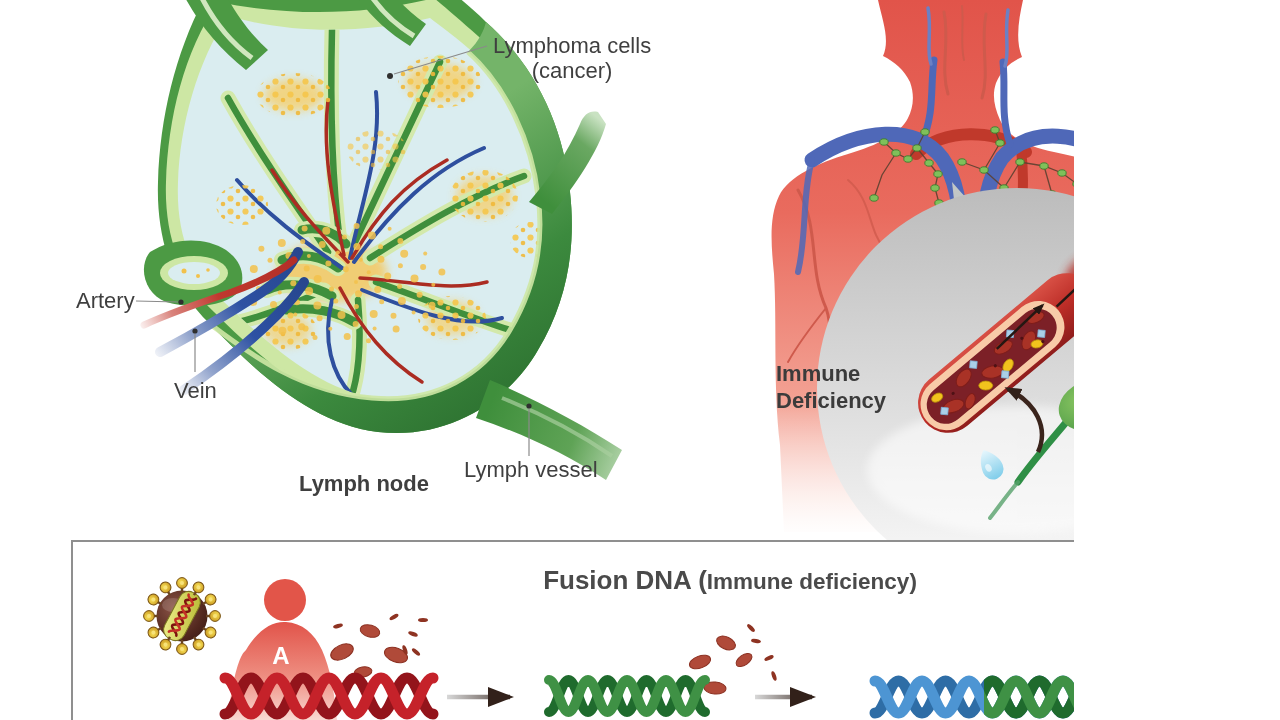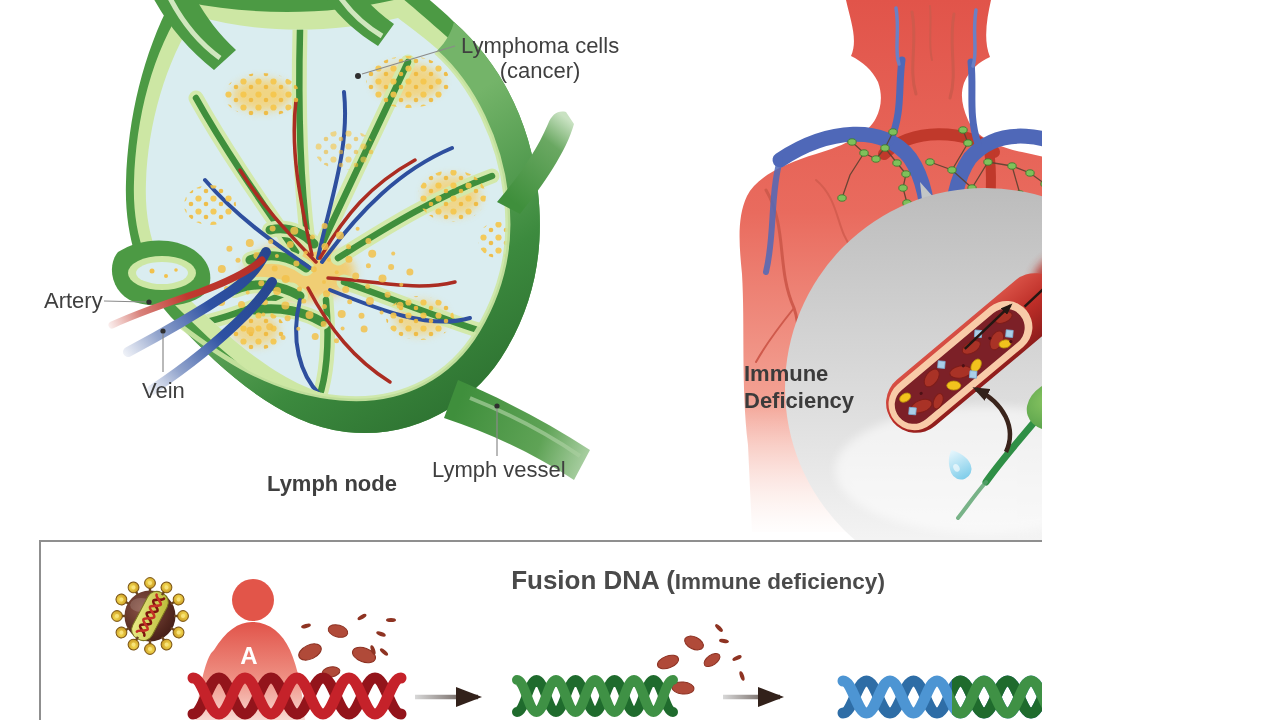--- a/index.html
+++ b/index.html
@@ -1,17 +1,17 @@
 <!DOCTYPE html>
 <html><head>
 <meta charset="utf-8">
 <style>
   html,body{margin:0;padding:0;background:#ffffff;}
   .stage{position:relative;width:1042px;height:720px;background:#ec4899;overflow:hidden;
-         font-family:"Liberation Sans",sans-serif;}
+         font-family:"Liberation Sans",sans-serif;margin-left:32px;}
   svg{display:block;}
   text{font-family:"Liberation Sans",sans-serif;}
   .lbl{font-size:22px;}
   .lbl-b{font-size:22px;font-weight:bold;}
   .ttl1{font-size:26px;font-weight:bold;}
   .ttl2{font-size:22.5px;font-weight:bold;}
   .letterA{font-size:24px;font-weight:bold;fill:#ffffff;}
 </style>
 </head>
 <body>

